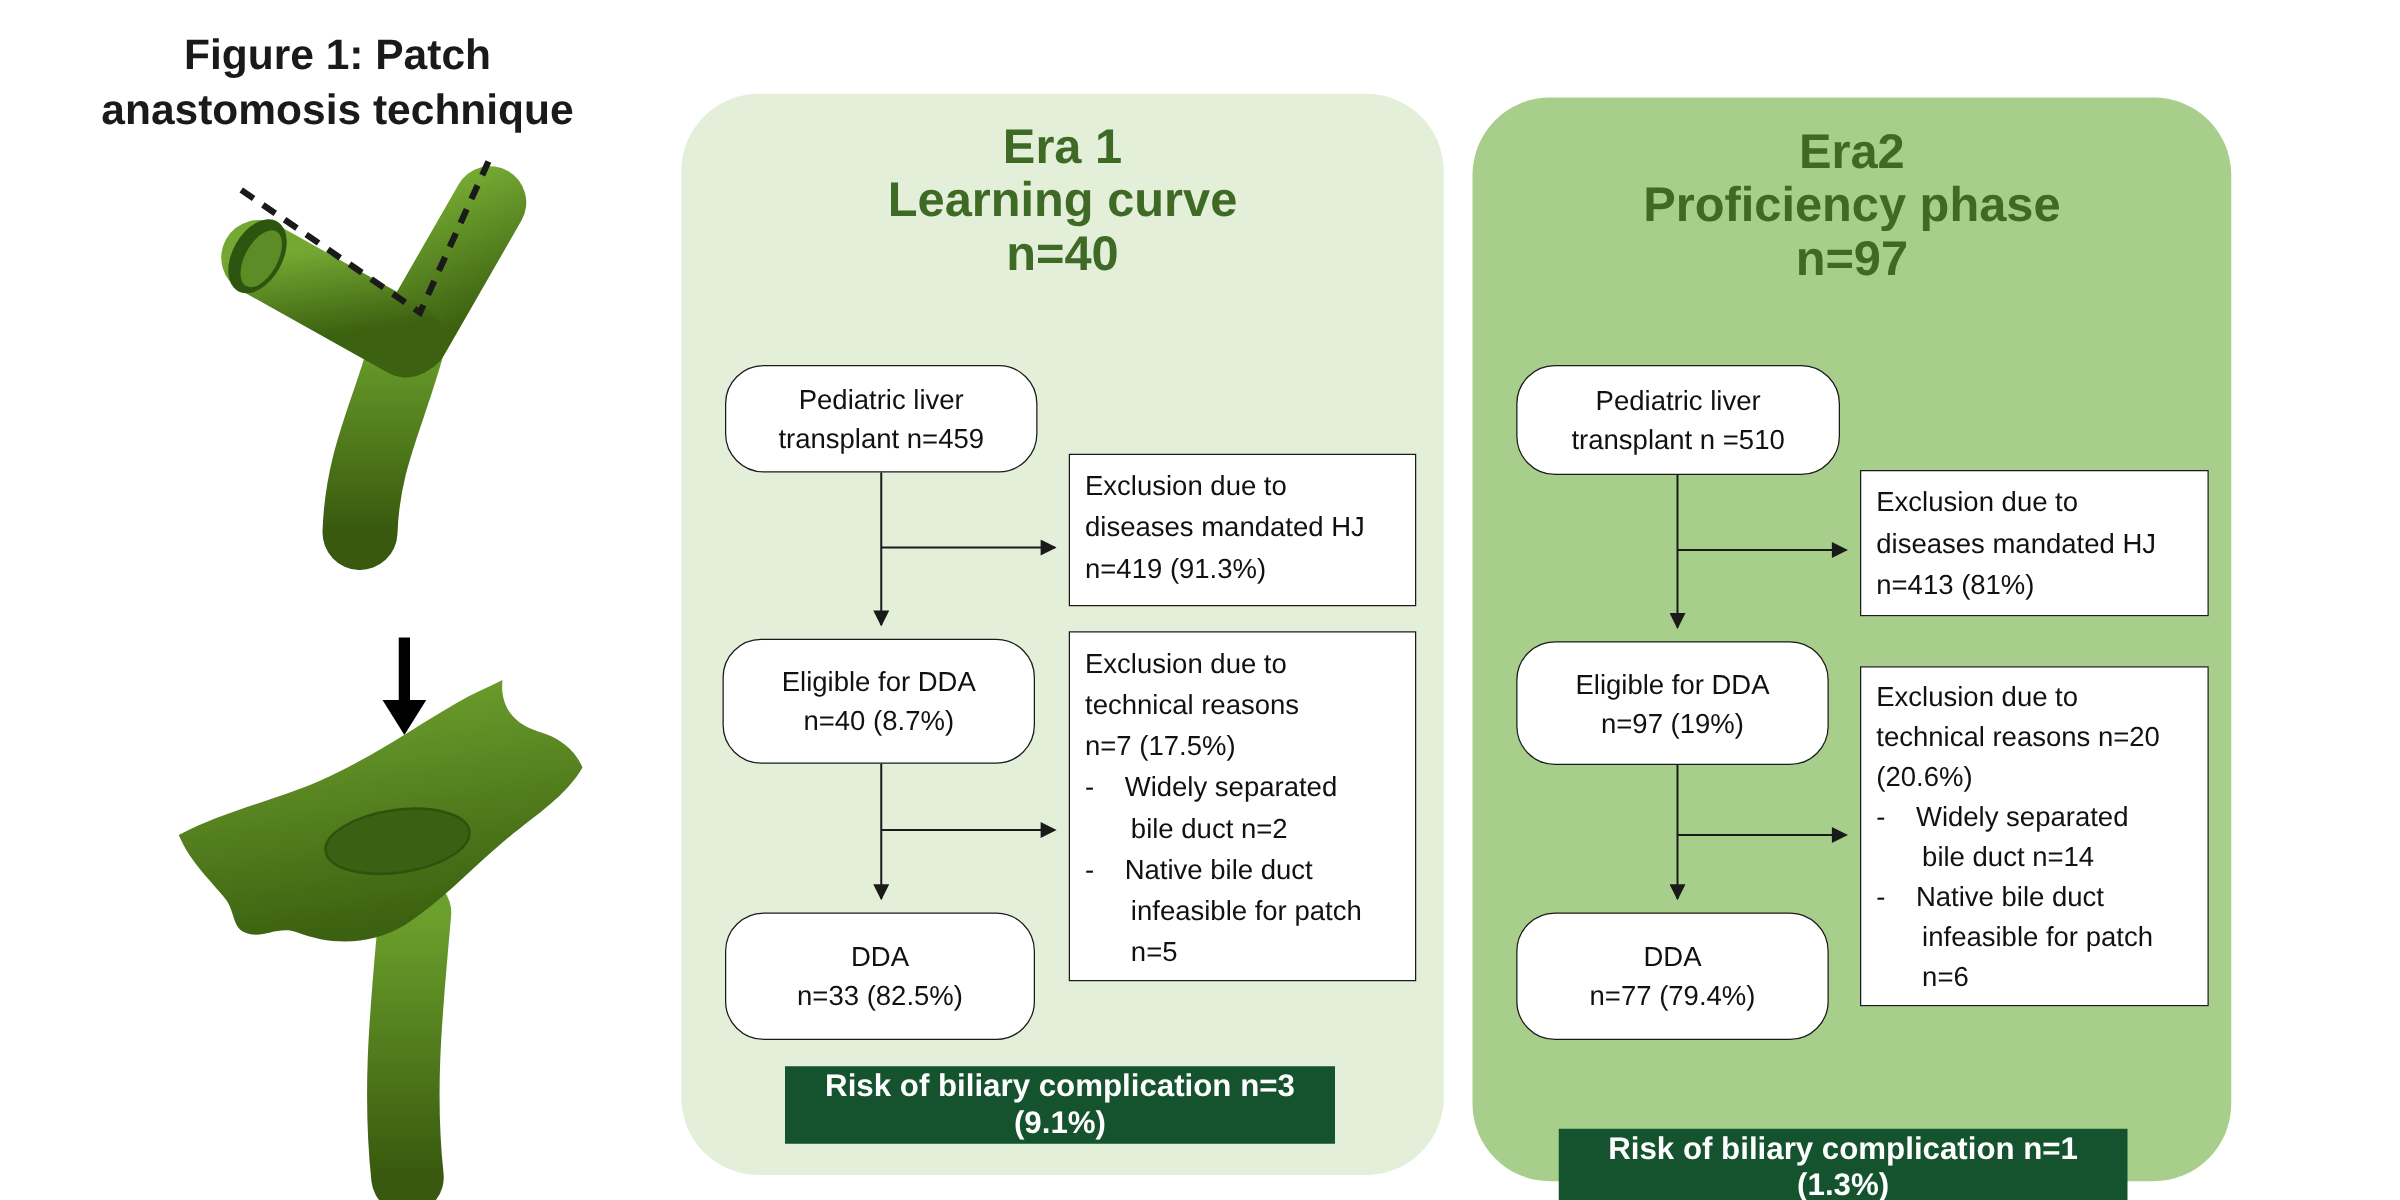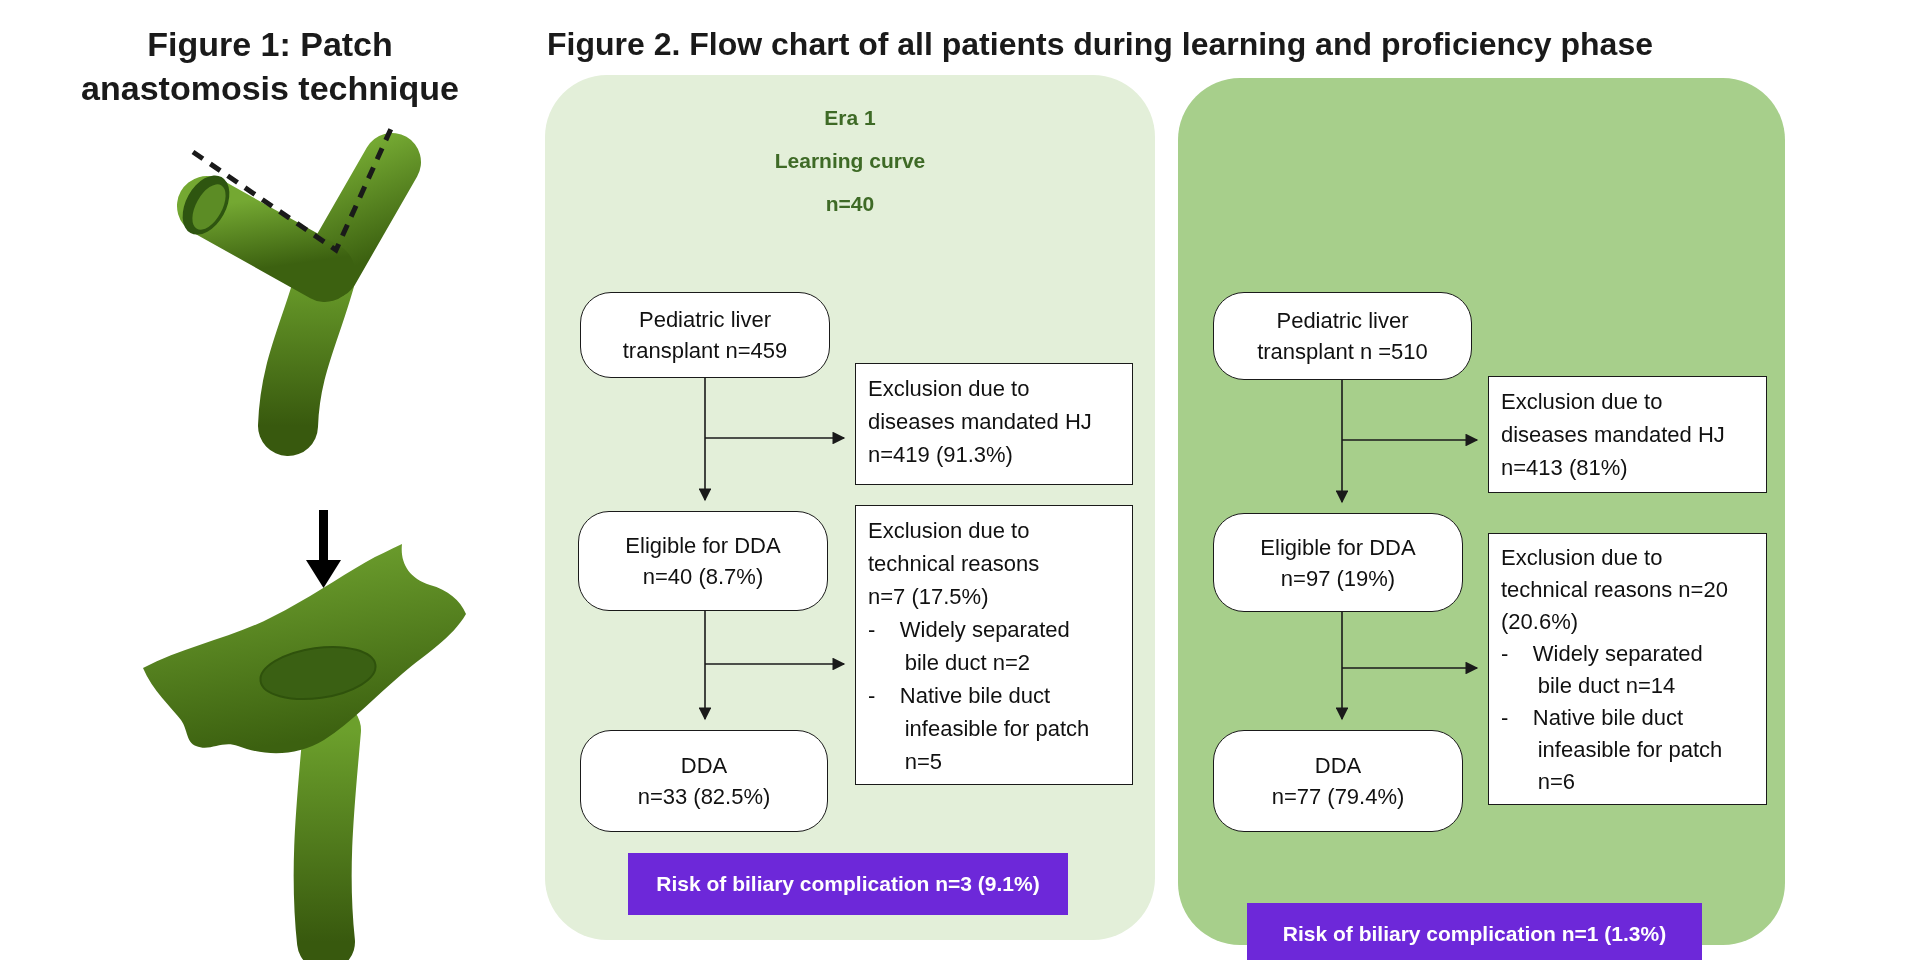--- a/index.html
+++ b/index.html
@@ -12,60 +12,62 @@
   .fig-title{
     font-weight:bold;color:#1a1a1a;text-align:center;white-space:pre-line;
   }
   #fig1-title{left:55px;top:22px;width:430px;font-size:34px;line-height:44px;}
   #fig2-title{left:420px;top:24px;width:1360px;font-size:32px;line-height:40px;}
   
   .panel{border-radius:62px;}
   #era1-panel{left:545px;top:75px;width:610px;height:865px;background:#e3efd9;}
   #era2-panel{left:1178px;top:78px;width:607px;height:867px;background:#a7cf8b;}
   .panel-header{
-    text-align:center;font-weight:bold;font-size:21px;line-height:43px;
+    text-align:center;font-weight:bold;font-size:39px;line-height:43px;
     color:#3e6a26;white-space:pre-line;
   }
   #era1-header{left:545px;top:96px;width:610px;}
   #era2-header{left:1178px;top:100px;width:607px;}
   
   .flow-box{
     background:#ffffff;border:1.5px solid #1a1a1a;box-sizing:border-box;
     font-size:22px;color:#111;
   }
   .flow-box.centered{
     display:flex;align-items:center;justify-content:center;text-align:center;
     white-space:pre-line;line-height:31px;border-radius:31px;
   }
   .flow-box.exclusion{
     text-align:left;white-space:pre;line-height:33px;padding:8px 6px 4px 12px;
   }
   
   .risk-banner{
-    background:#6d28d9;color:#ffffff;font-weight:bold;font-size:21px;
+    background:#14532d;color:#ffffff;font-weight:bold;font-size:25px;
     display:flex;align-items:center;justify-content:center;text-align:center;
   }
   
   svg.overlay{position:absolute;left:0;top:0;pointer-events:none;}
 </style>
 </head>
 <body>
 
 <div id="canvas">
 
   <div class="abs panel" id="era1-panel"></div>
   <div class="abs panel" id="era2-panel"></div>
 
   <div class="abs fig-title" id="fig1-title">Figure 1: Patch
 anastomosis technique</div>
-  <div class="abs fig-title" id="fig2-title">Figure 2. Flow chart of all patients during learning and proficiency phase</div>
 
   <div class="abs panel-header" id="era1-header">Era 1
 Learning curve
 n=40</div>
+  <div class="abs panel-header" id="era2-header">Era2
+Proficiency phase
+n=97</div>
 
   <div class="abs flow-box centered" style="left:580px;top:292px;width:250px;height:86px;">Pediatric liver
 transplant n=459</div>
   <div class="abs flow-box exclusion" style="left:855px;top:363px;width:278px;height:122px;">Exclusion due to
 diseases mandated HJ
 n=419 (91.3%)</div>
   <div class="abs flow-box centered" style="left:578px;top:511px;width:250px;height:100px;">Eligible for DDA
 n=40 (8.7%)</div>
   <div class="abs flow-box exclusion" style="left:855px;top:505px;width:278px;height:280px;">Exclusion due to
 technical reasons

